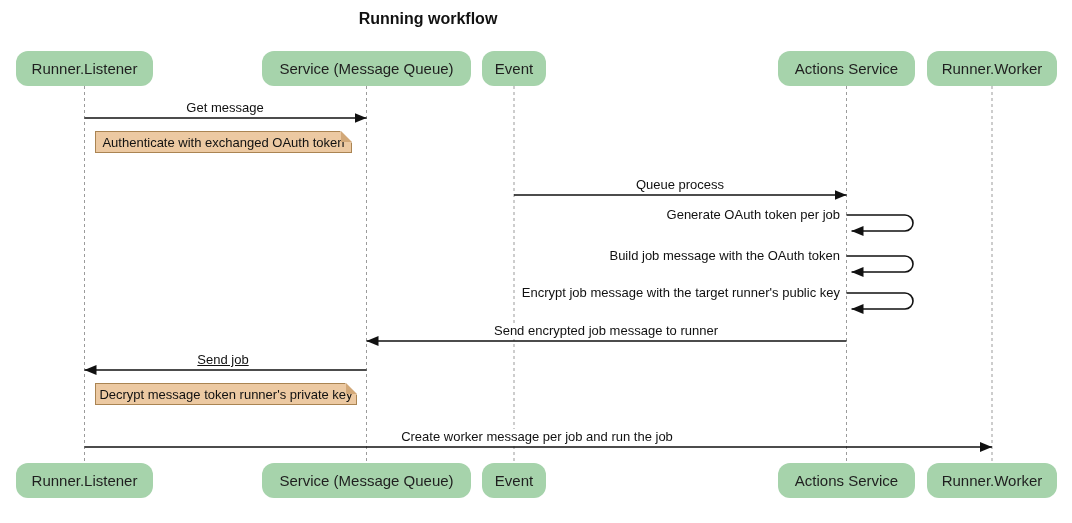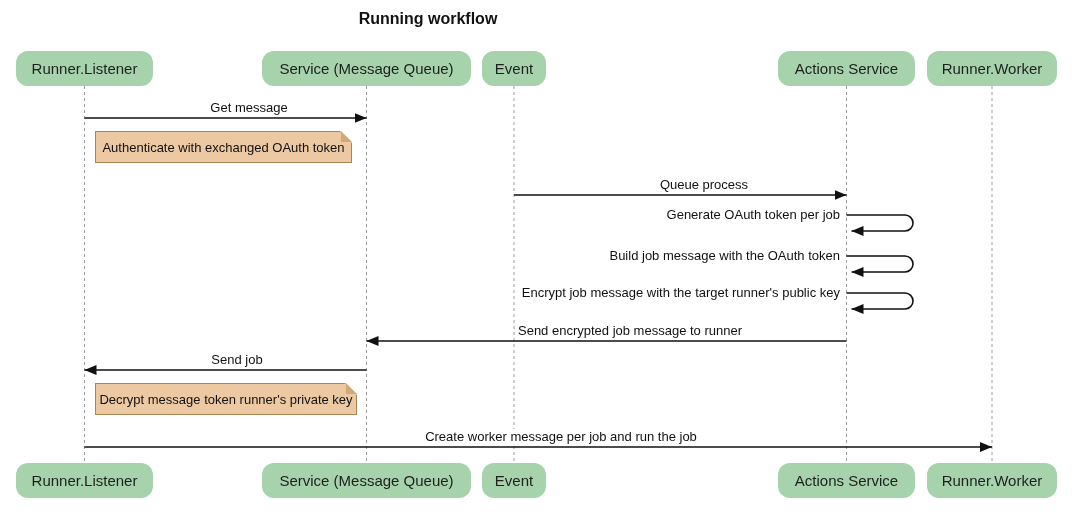--- a/index.html
+++ b/index.html
@@ -27,24 +27,24 @@
     display:flex; align-items:center; justify-content:center;
     font-size:15px; color: var(--actor-text, #1f1f1f);
     white-space:nowrap;
   }
   .msg {
     position:absolute; height:16px; line-height:16px;
     font-size:13px; color: var(--text, #111111);
     background: var(--background, #ffffff);
     padding:0 3px; white-space:nowrap;
   }
-  .msg.center { transform:translateX(-50%);margin-left:24px; }
+  .msg.center { transform:translateX(-50%); }
   .msg.right-anchored { text-align:right; }
   .note {
-    position:absolute; height:32px;
+    position:absolute; height:22px;
     background: var(--note-fill, #ecc9a2);
     border:1px solid var(--note-border, #aa8452);
     display:flex; align-items:center; justify-content:center;
     font-size:13px; color: var(--text, #111111);
     white-space:nowrap;
   }
   .note .fold { position:absolute; top:-1px; right:-1px; width:12px; height:12px; }
   .note .fold .cut {
     position:absolute; top:0; right:0; width:0; height:0;
     border-top:12px solid var(--background, #ffffff);
@@ -117,21 +117,21 @@
   <div class="actor" style="left:927px; top:463px; width:130px;">
     <span>Runner.Worker</span>
   </div>
 
   <div class="msg center" style="left:225px; top:100px;">Get message</div>
   <div class="msg center" style="left:680px; top:177px;">Queue process</div>
   <div class="msg right-anchored" style="right:229px; top:207px;">Generate OAuth token per job</div>
   <div class="msg right-anchored" style="right:229px; top:248px;">Build job message with the OAuth token</div>
   <div class="msg right-anchored" style="right:229px; top:285px;">Encrypt job message with the target runner's public key</div>
   <div class="msg center" style="left:606px; top:323px;text-align:center;">Send encrypted job message to runner</div>
-  <div class="msg center" style="left:213px; top:352px;">Send job</div>
+  <div class="msg center" style="left:223px; top:352px;text-decoration:underline;">Send job</div>
   <div class="msg center" style="left:537px; top:429px;">Create worker message per job and run the job</div>
 
   <div class="note" style="left:95px; top:131px; width:257px;">
     <span>Authenticate with exchanged OAuth token</span>
     <span class="fold">
         <span class="cut"></span>
         <span class="flap"></span>
       </span>
   </div>
   <div class="note" style="left:95px; top:383px; width:262px;">

